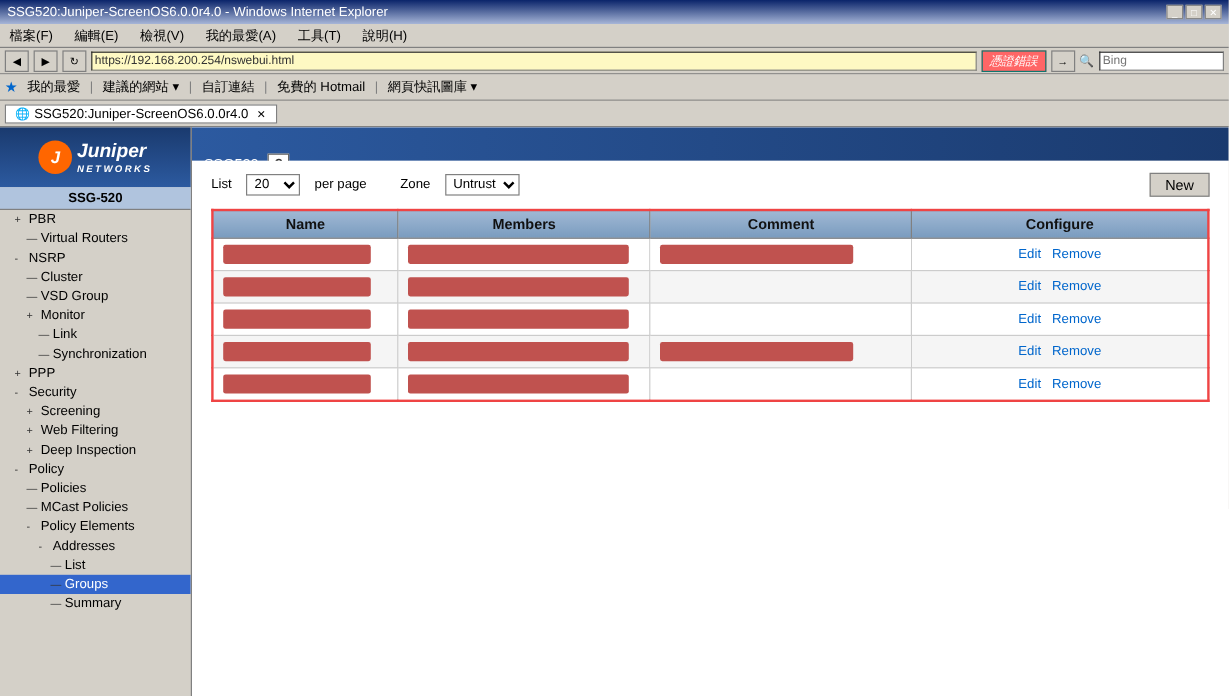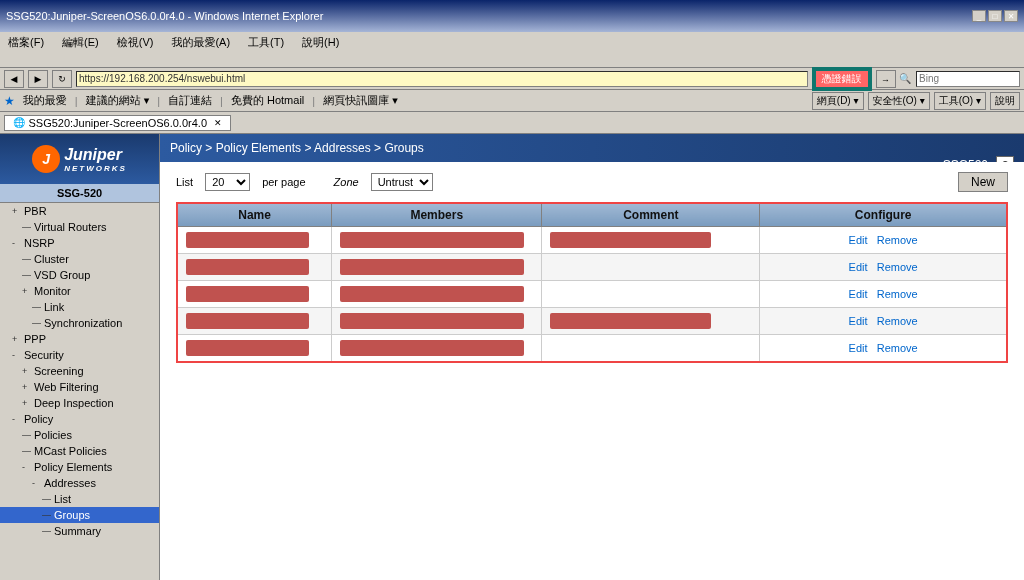--- a/index.html
+++ b/index.html
@@ -7,34 +7,35 @@
 
     
     .title-bar {
       background: linear-gradient(to bottom, #0a246a, #a6b5d7);
       color: white;
       padding: 3px 6px;
       font-size: 11px;
       display: flex;
       align-items: center;
       justify-content: space-between;
-      height: 32px;
+      height: 20px;
     }
     .title-bar-buttons { display: flex; gap: 2px; }
     .title-bar-btn { width: 14px; height: 12px; background: #d4d0c8; border: 1px solid #888; font-size: 8px; cursor: pointer; display: flex; align-items: center; justify-content: center; }
 
     
     .menu-bar {
       background: #d4d0c8;
       border-bottom: 1px solid #808080;
       padding: 2px 4px;
       display: flex;
       gap: 10px;
       font-size: 11px;
-      height: 36px;
+      height: 20px;
+      align-items: center;
     }
     .menu-item { cursor: pointer; padding: 1px 4px; }
 
     
     .address-bar {
       background: #d4d0c8;
       padding: 2px 4px;
       display: flex;
       align-items: center;
       gap: 4px;
@@ -44,21 +45,21 @@
     .address-input {
       flex: 1;
       height: 16px;
       border: 1px inset #808080;
       background: #fef9c3;
       font-size: 10px;
       padding: 0 2px;
       color: #333;
     }
     .nav-btn { width: 20px; height: 18px; background: #d4d0c8; border: 1px solid #808080; cursor: pointer; font-size: 9px; display: flex; align-items: center; justify-content: center; }
-    .error-badge { background: #ff6666; color: white; padding: 1px 6px; font-size: 10px; border: 4px solid #0f766e; }
+    .error-badge { background: #ff6666; color: white; padding: 1px 6px; font-size: 10px; border: 1px solid #0f766e; font-style: italic; }
     .search-input { width: 104px; height: 16px; border: 1px inset #808080; background: white; font-size: 10px; padding: 0 2px; }
 
     
     .favorites-bar {
       background: #d4d0c8;
       padding: 2px 4px;
       display: flex;
       align-items: center;
       gap: 8px;
       height: 22px;
@@ -256,26 +257,20 @@
   <span style="color:#0066cc; font-size:12px;">★</span>
   <span class="fav-item">我的最愛</span>
   <span class="fav-sep">|</span>
   <span class="fav-item">建議的網站 ▾</span>
   <span class="fav-sep">|</span>
   <span class="fav-item">自訂連結</span>
   <span class="fav-sep">|</span>
   <span class="fav-item">免費的 Hotmail</span>
   <span class="fav-sep">|</span>
   <span class="fav-item">網頁快訊圖庫 ▾</span>
-  <div class="toolbar-right">
-    <button class="toolbar-btn">網頁(D) ▾</button>
-    <button class="toolbar-btn">安全性(O) ▾</button>
-    <button class="toolbar-btn">工具(O) ▾</button>
-    <button class="toolbar-btn">說明</button>
-  </div>
 </div>
 
 <div class="page-tab-bar">
   <div class="page-tab">
     <span class="page-tab-icon">🌐</span>
     <span>SSG520:Juniper-ScreenOS6.0.0r4.0</span>
     <span style="margin-left:4px;font-size:9px;">✕</span>
   </div>
 </div>
 
@@ -382,39 +377,38 @@
         <span class="tree-expander">—</span>
         <span>Summary</span>
       </div>
 
     </div>
   </div>
 
   <div class="main-content">
 
     <div class="app-header">
-      <span>Policy &gt; Policy Elements &gt; Addresses &gt; Groups</span>
       <div style="display:flex; align-items:center; gap:8px;margin-top:34px;">
         <span>SSG520</span>
         <div class="app-help-btn">?</div>
       </div>
     </div>
 
     <div class="content-area">
 
       <div class="controls-row">
         <div class="controls-left">
           <span>List</span>
           <select class="control-select">
             <option>20</option>
             <option>50</option>
             <option>100</option>
           </select>
           <span>per page</span>
-          <span style="margin-left:16px;font-style:italic;">Zone</span>
+          <span style="margin-left:16px;">Zone</span>
           <select class="control-select">
             <option>Untrust</option>
             <option>Trust</option>
             <option>DMZ</option>
             <option>Global</option>
           </select>
         </div>
         <button class="new-btn">New</button>
       </div>
 

